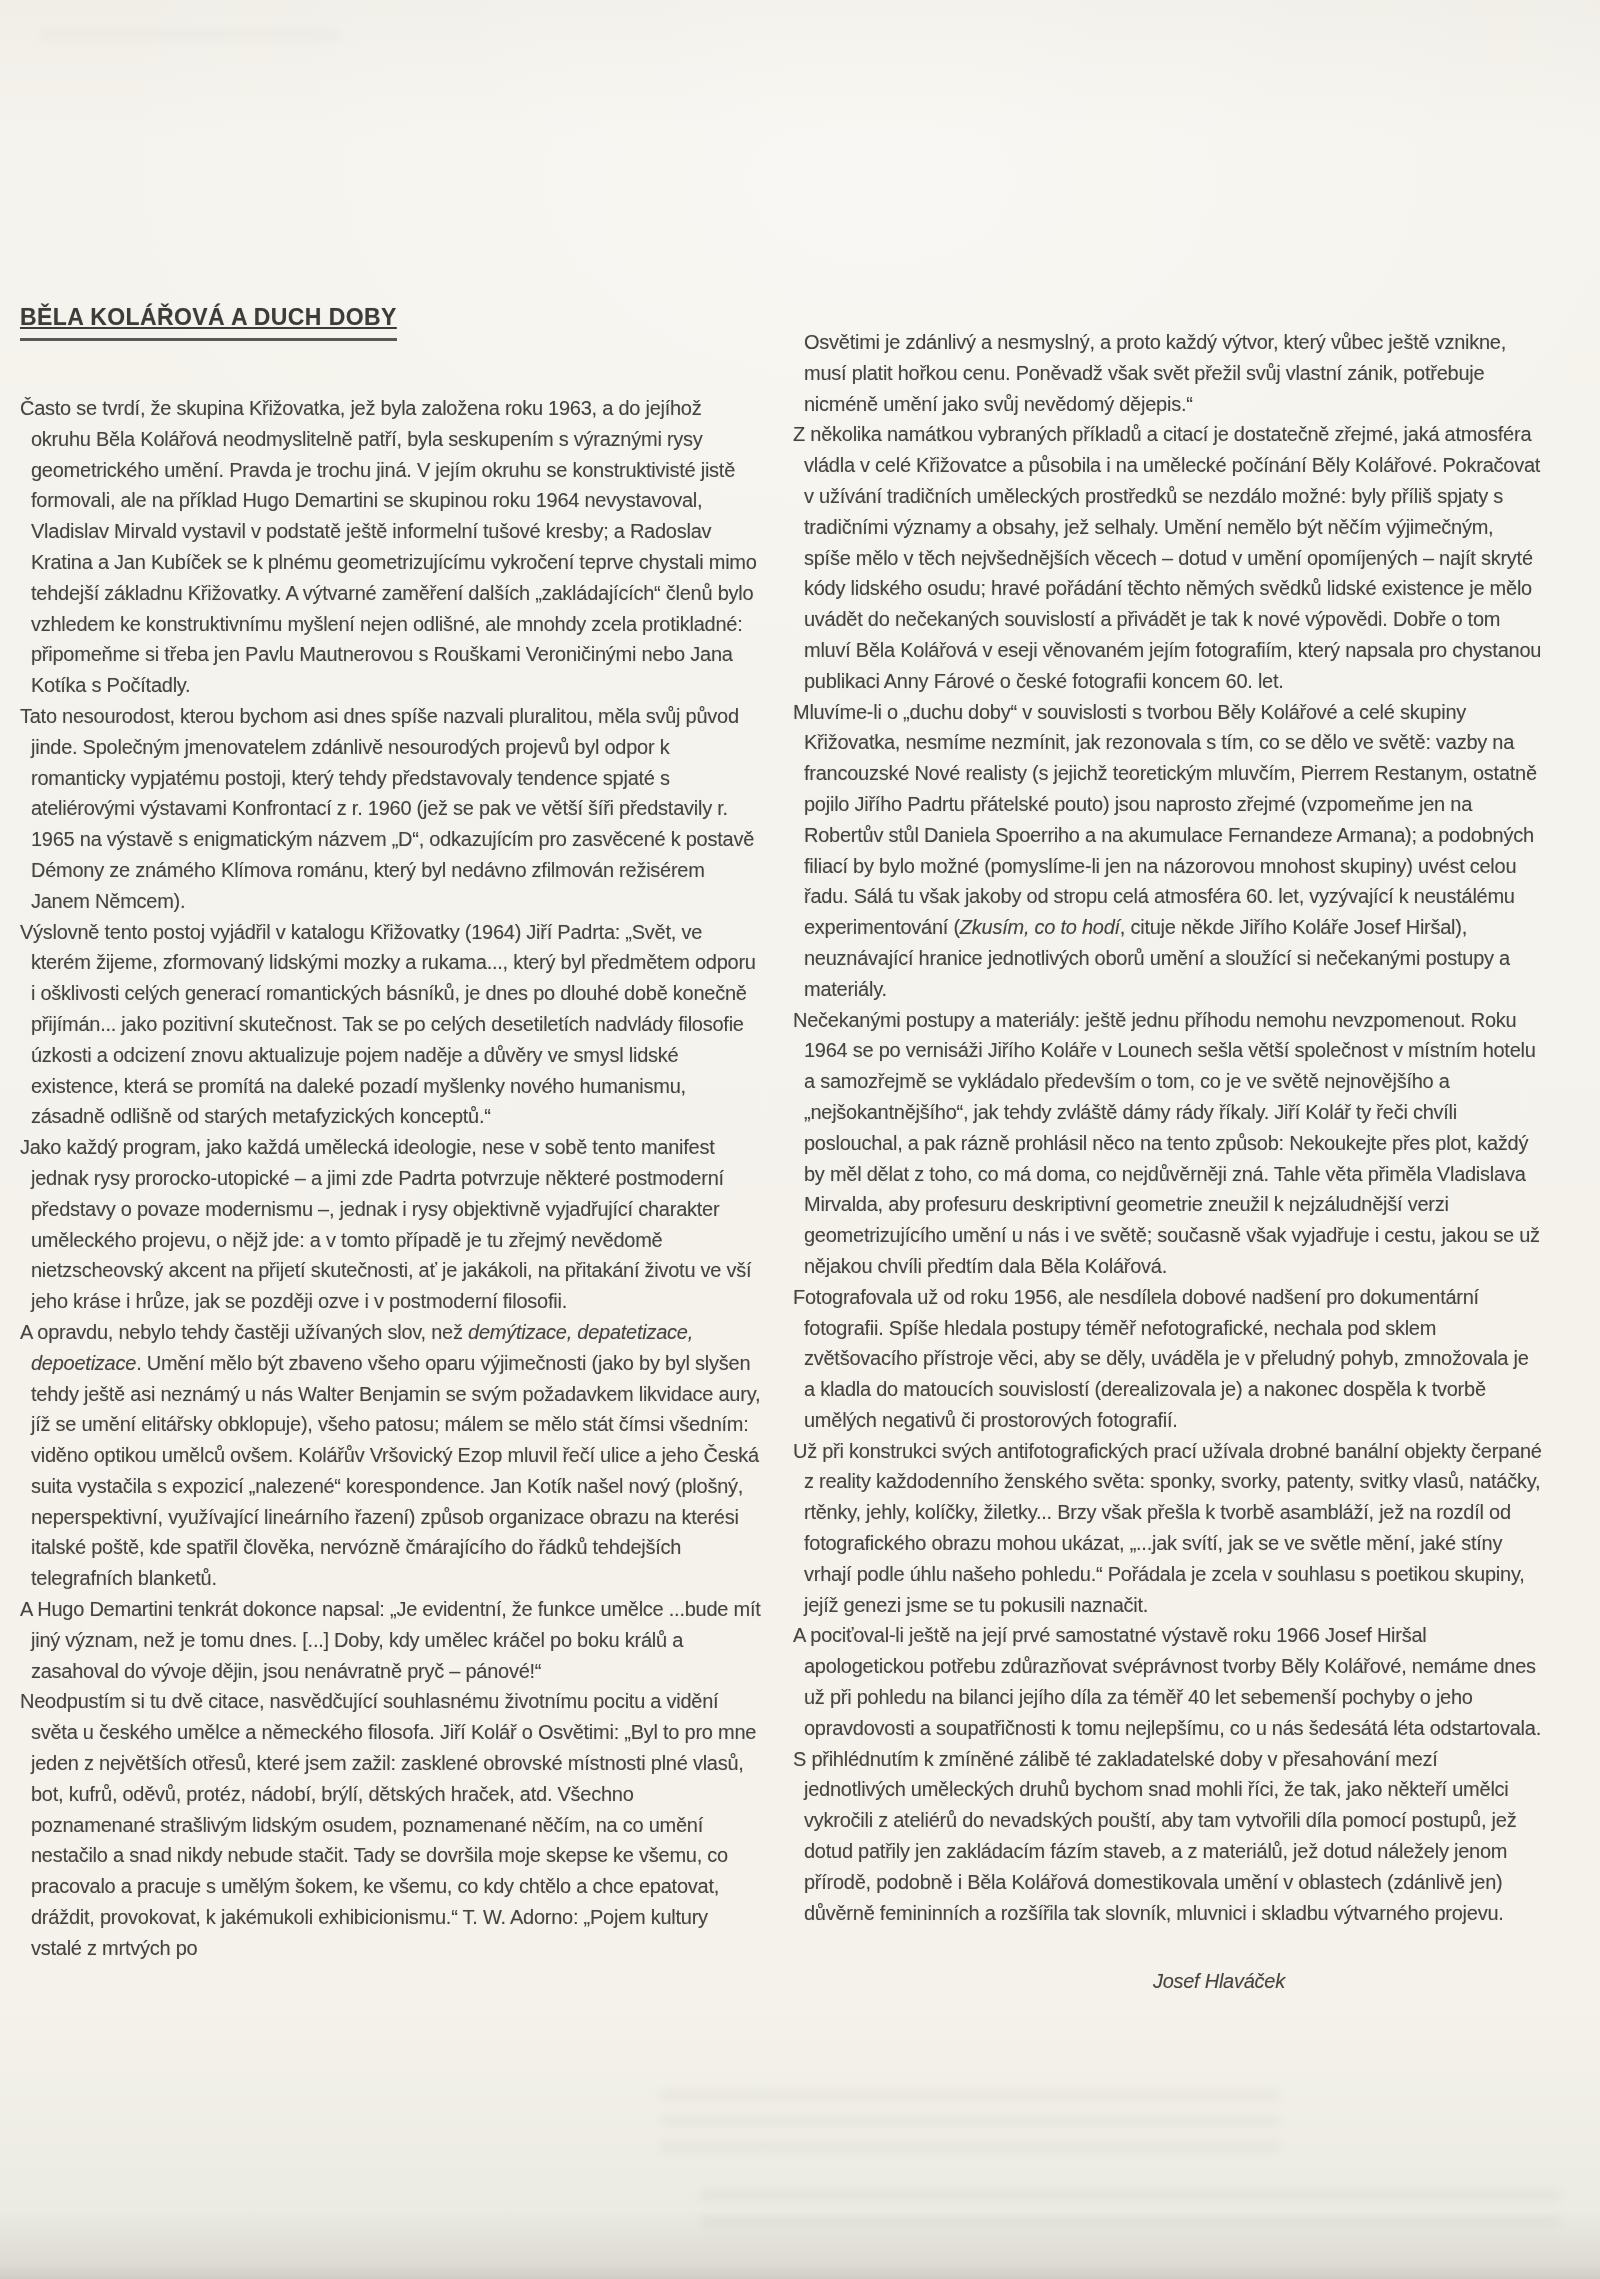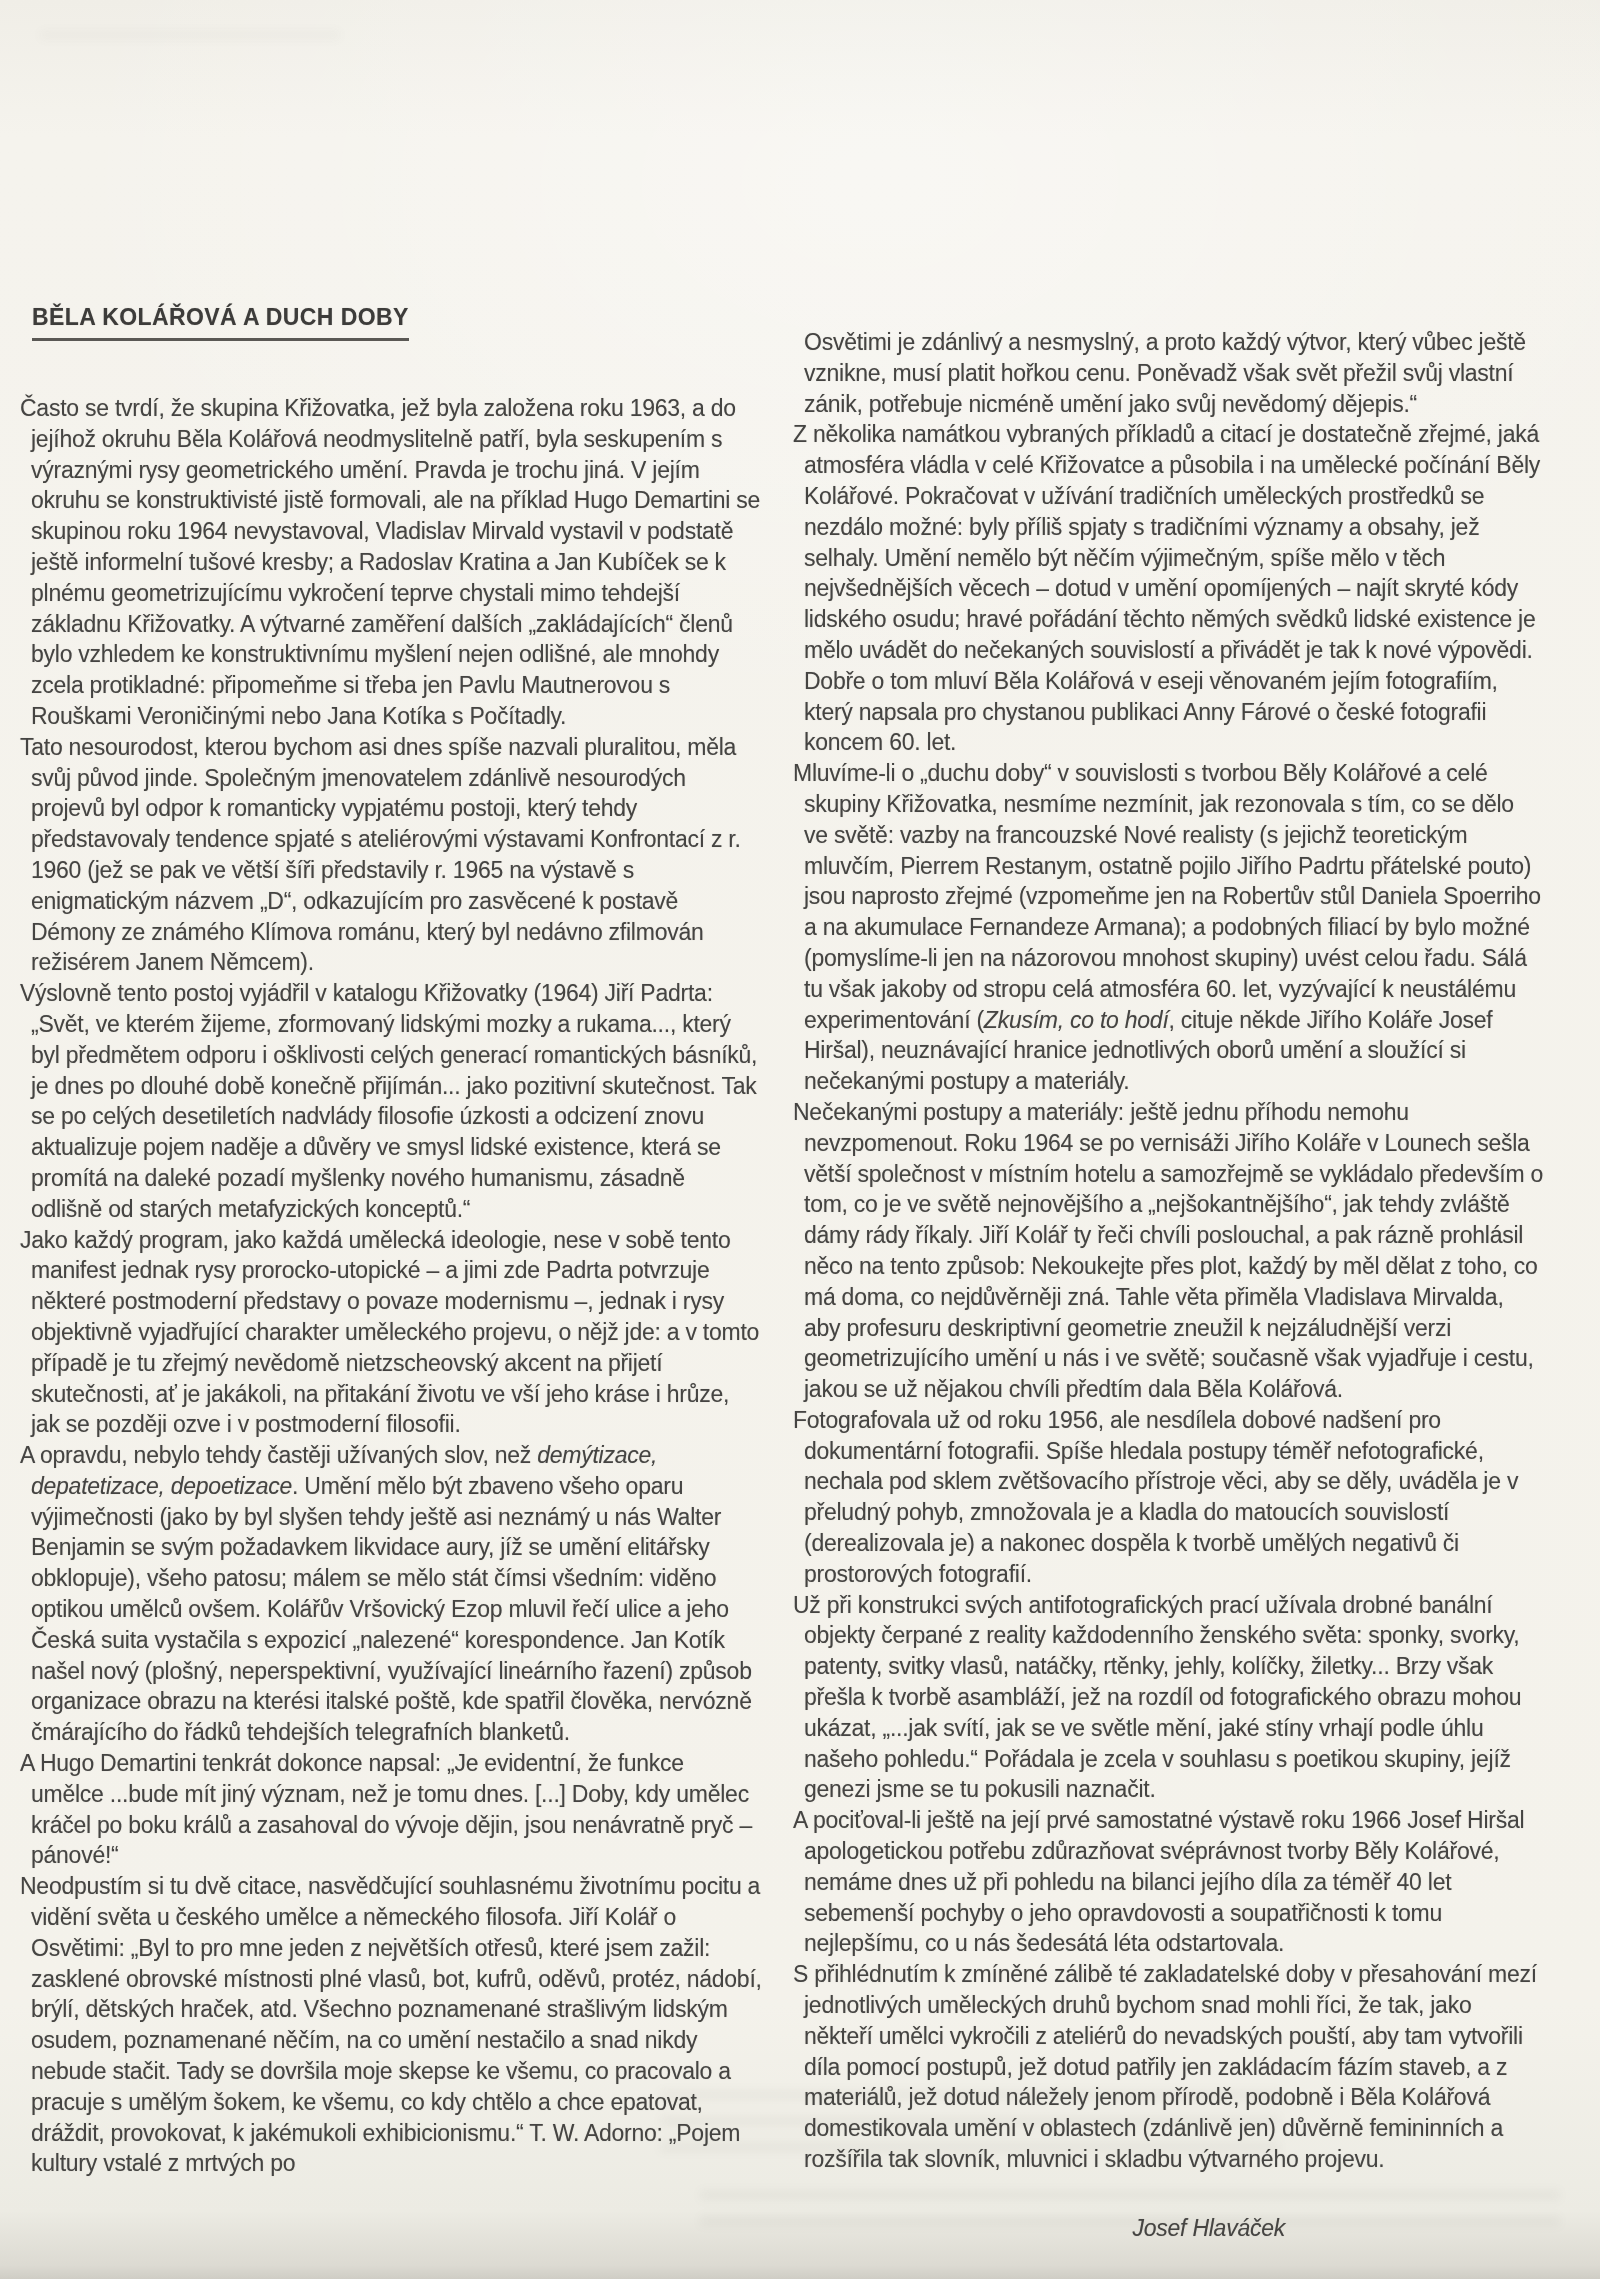--- a/index.html
+++ b/index.html
@@ -12,32 +12,33 @@
   .page {
     position: relative;
     width: 1600px; height: 2279px;
     background:
       radial-gradient(ellipse 1400px 900px at 55% 8%, rgba(255,255,255,0.35), rgba(255,255,255,0) 60%),
       linear-gradient(180deg, #f0eee7 0%, #f5f3ed 6%, #f4f2eb 88%, #ecebe3 97%, #dcdad2 99.4%, #cfcdc5 100%);
     color: var(--ink, #454442);
   }
   .title {
     position: absolute;
-    left: 32px; top: 289px;
+    left: 20px; top: 289px;
     font-size: 23px;
     letter-spacing: 0.4px;
     color: #3d3c3a;
     border-bottom: 3px solid #5a5854;
     padding-bottom: 7px;
     white-space: nowrap;
     text-shadow: 0 0 1px rgba(80,78,74,0.35);
+    text-decoration: underline;
   }
   .col {
     position: absolute;
-    font-size: 23px;
+    font-size: 20px;
     line-height: 30.8px;
     letter-spacing: -0.25px;
     color: var(--ink, #454442);
     text-shadow: 0 0 1px rgba(80,78,74,0.30);
   }
   .col-left  { left: 20px;  top: 393px; width: 742px; }
   .col-right { left: 793px; top: 327px; width: 750px; }
   .col p {
     margin: 0;
     padding-left: 11px;

